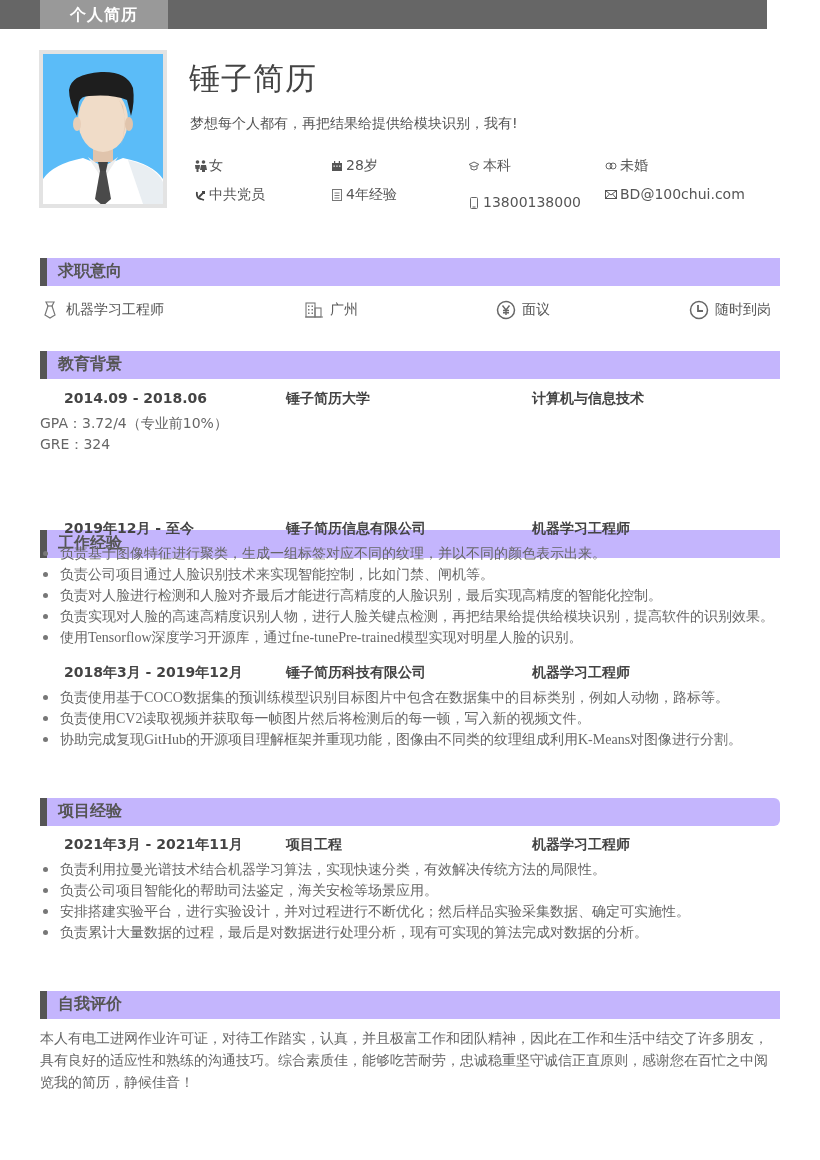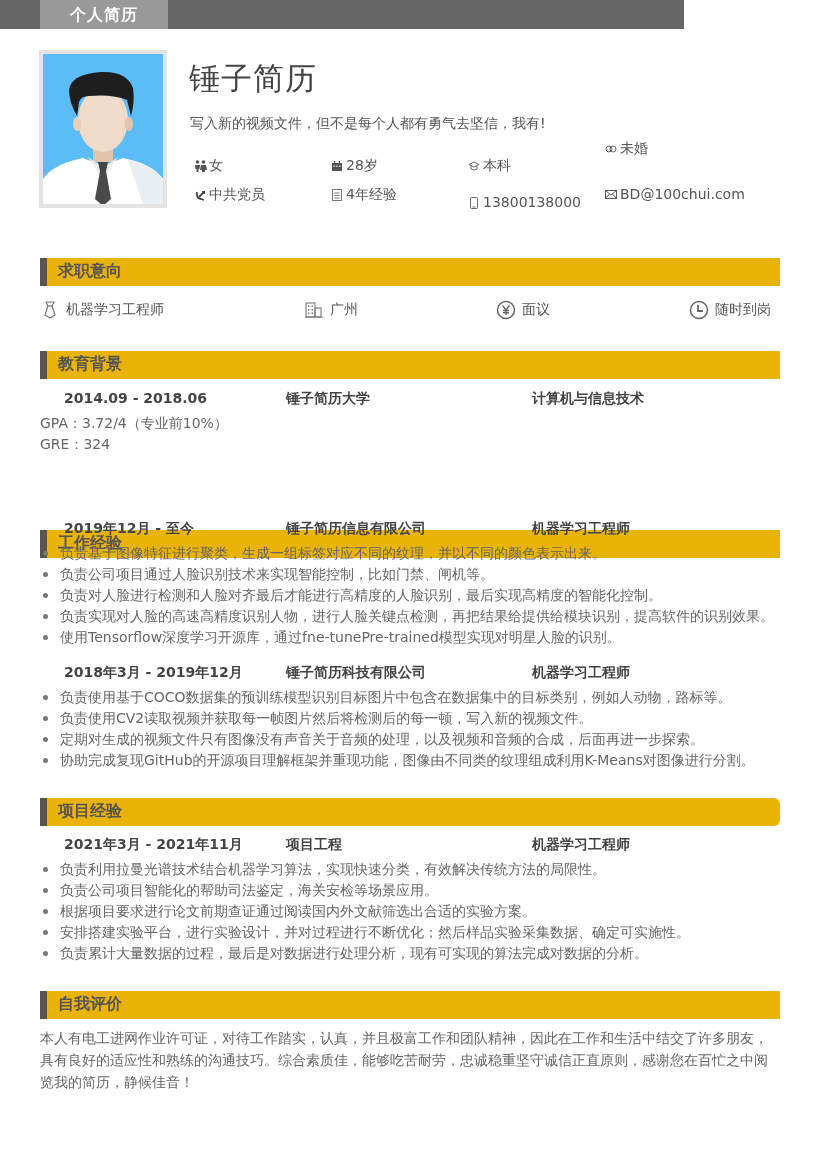--- a/index.html
+++ b/index.html
@@ -1,48 +1,48 @@
 <!DOCTYPE html>
 <html><head>
 <meta charset="utf-8">
 <style>
   * { box-sizing: border-box; margin: 0; padding: 0; }
   html, body { width: 820px; height: 1160px; background: #ffffff; overflow: hidden; }
   body { font-family: "DejaVu Sans", "Liberation Sans", sans-serif; color: #555; position: relative; }
 
-  .topbar { position: absolute; left: 0; top: 0; width: 684px; height: 29px; background: #666666; }
+  .topbar { position: absolute; left: 0; top: 0; width: 767px; height: 29px; background: #666666; }
   .topbar-tab { position: absolute; left: 40px; top: 0; width: 128px; height: 29px; background: #999999;
     color: #fff; font-size: 16px; font-weight: bold; line-height: 29px; text-align: center; letter-spacing: 1px; }
 
   .photo { position: absolute; left: 39px; top: 50px; width: 128px; height: 158px; background: #e3e3e3; padding: 4px; }
   .photo-inner { width: 120px; height: 150px; background: #5bbcf8; position: relative; overflow: hidden; }
 
   .name { position: absolute; left: 189px; top: 58px; font-size: 31px; color: #444; letter-spacing: 1px; }
   .motto { position: absolute; left: 190px; top: 115px; font-size: 14px; color: #555; }
 
   .info { position: absolute; font-size: 14px; color: #555; display: flex; align-items: center; white-space: nowrap; }
   .info .ic { width: 14px; height: 14px; display: inline-flex; align-items: center; justify-content: center; margin-right: 2px; color: #666; font-size: 10px; }
 
-  .section { position: absolute; left: 40px; width: 740px; height: 28px; background: #eab308; }
+  .section { position: absolute; left: 40px; width: 740px; height: 28px; background: #c4b5fd; }
   .section .bar { position: absolute; left: 0; top: 0; width: 7px; height: 28px; background: #555; }
   .section .title { position: absolute; left: 18px; top: 3px; font-size: 16px; font-weight: bold; color: #555; }
 
   .intent { position: absolute; top: 300px; font-size: 14px; color: #555; display: flex; align-items: center; }
   .intent .ic { width: 20px; height: 20px; margin-right: 6px; display: inline-flex; align-items: center; justify-content: center; color: #666; }
 
   .row-head { position: absolute; left: 40px; width: 740px; height: 20px; font-size: 14px; font-weight: bold; color: #444; }
   .row-head span { position: absolute; top: 0; }
   .row-head .c1 { left: 0; margin-left: 24px; }
   .row-head .c2 { left: 246px; }
   .row-head .c3 { left: 492px; }
 
   .plain { position: absolute; left: 40px; font-size: 14px; color: #666; }
 
   ul.bullets { position: absolute; left: 40px; width: 750px; list-style: none; }
-  ul.bullets li { position: relative; padding-left: 20px; height: 21px; line-height: 21px; font-size: 14px; color: #666; white-space: nowrap; }
+  ul.bullets li { position: relative; padding-left: 20px; height: 21px; line-height: 21px; font-size: 14px; color: #666; white-space: nowrap; font-family: Liberation Serif, serif; }
   ul.bullets li::before { content: ""; position: absolute; left: 3px; top: 8px; width: 5px; height: 5px; border-radius: 50%; background: #777; }
 
   .para { position: absolute; left: 40px; top: 1027px; width: 740px; font-size: 14px; color: #666; line-height: 22px; }
 </style>
 </head>
 <body>
 
 <div class="topbar">
   <div class="topbar-tab">个人简历</div>
 </div>
@@ -62,21 +62,21 @@
       <path d="M48 104 L60 114 L55 110 Z" fill="#dddddd"></path>
       <path d="M45 103 L60 114 L56 120 Z" fill="#eeeeee"></path>
       <path d="M75 103 L60 114 L64 120 Z" fill="#eeeeee"></path>
       <path d="M55 108 L65 108 L63 117 L57 117 Z" fill="#444"></path>
       <path d="M57 117 L63 117 L68 145 L60 152 L52 145 Z" fill="#4a4a4a"></path>
     </svg>
   </div>
 </div>
 
 <div class="name">锤子简历</div>
-<div class="motto">写入新的视频文件，但不是每个人都有勇气去坚信，我有!</div>
+<div class="motto">梦想每个人都有，再把结果给提供给模块识别，我有!</div>
 
 <div class="info" style="left:193px; top:157px;">
   <span class="ic">
     <svg width="13" height="12" viewBox="0 0 13 12">
         <circle cx="3.5" cy="2" r="1.8" fill="#555"></circle>
         <path d="M1 5 h5 l-0.5 4 h-1 v3 h-2 v-3 h-1z" fill="#555"></path>
         <circle cx="9.5" cy="2" r="1.8" fill="#555"></circle>
         <path d="M7 5 h5 l1 5 h-2 v2 h-3 v-2 h-2z" fill="#555"></path>
       </svg>
   </span>
@@ -97,21 +97,21 @@
 </div>
 <div class="info" style="left:467px; top:157px;">
   <span class="ic">
     <svg width="12" height="11" viewBox="0 0 12 11">
         <path d="M6 1 L11 3.5 L6 6 L1 3.5 Z" fill="none" stroke="#666" stroke-width="1"></path>
         <path d="M3 5 v3 q3 2 6 0 v-3" fill="none" stroke="#666" stroke-width="1"></path>
       </svg>
   </span>
   <span>本科</span>
 </div>
-<div class="info" style="left:604px; top:140px;">
+<div class="info" style="left:604px; top:157px;">
   <span class="ic">
     <svg width="12" height="11" viewBox="0 0 12 11">
         <circle cx="4" cy="5" r="3" fill="none" stroke="#666" stroke-width="1"></circle>
         <circle cx="8" cy="5" r="3" fill="none" stroke="#666" stroke-width="1"></circle>
       </svg>
   </span>
   <span>未婚</span>
 </div>
 
 <div class="info" style="left:193px; top:186px;">
@@ -232,37 +232,35 @@
 </ul>
 
 <div class="row-head" style="top:664px;">
   <span class="c1">2018年3月 - 2019年12月</span>
   <span class="c2">锤子简历科技有限公司</span>
   <span class="c3">机器学习工程师</span>
 </div>
 <ul class="bullets" style="top:687px;">
   <li>负责使用基于COCO数据集的预训练模型识别目标图片中包含在数据集中的目标类别，例如人动物，路标等。</li>
   <li>负责使用CV2读取视频并获取每一帧图片然后将检测后的每一顿，写入新的视频文件。</li>
-  <li>定期对生成的视频文件只有图像没有声音关于音频的处理，以及视频和音频的合成，后面再进一步探索。</li>
   <li>协助完成复现GitHub的开源项目理解框架并重现功能，图像由不同类的纹理组成利用K-Means对图像进行分割。</li>
 </ul>
 
 <div class="section" style="top:798px;border-radius:6px;">
   <div class="bar"></div>
   <div class="title">项目经验</div>
 </div>
 <div class="row-head" style="top:836px;">
   <span class="c1">2021年3月 - 2021年11月</span>
   <span class="c2">项目工程</span>
   <span class="c3">机器学习工程师</span>
 </div>
 <ul class="bullets" style="top:859px;">
   <li>负责利用拉曼光谱技术结合机器学习算法，实现快速分类，有效解决传统方法的局限性。</li>
   <li>负责公司项目智能化的帮助司法鉴定，海关安检等场景应用。</li>
-  <li>根据项目要求进行论文前期查证通过阅读国内外文献筛选出合适的实验方案。</li>
   <li>安排搭建实验平台，进行实验设计，并对过程进行不断优化；然后样品实验采集数据、确定可实施性。</li>
   <li>负责累计大量数据的过程，最后是对数据进行处理分析，现有可实现的算法完成对数据的分析。</li>
 </ul>
 
 <div class="section" style="top:991px;">
   <div class="bar"></div>
   <div class="title">自我评价</div>
 </div>
 <div class="para">本人有电工进网作业许可证，对待工作踏实，认真，并且极富工作和团队精神，因此在工作和生活中结交了许多朋友，具有良好的适应性和熟练的沟通技巧。综合素质佳，能够吃苦耐劳，忠诚稳重坚守诚信正直原则，感谢您在百忙之中阅览我的简历，静候佳音！</div>
 

